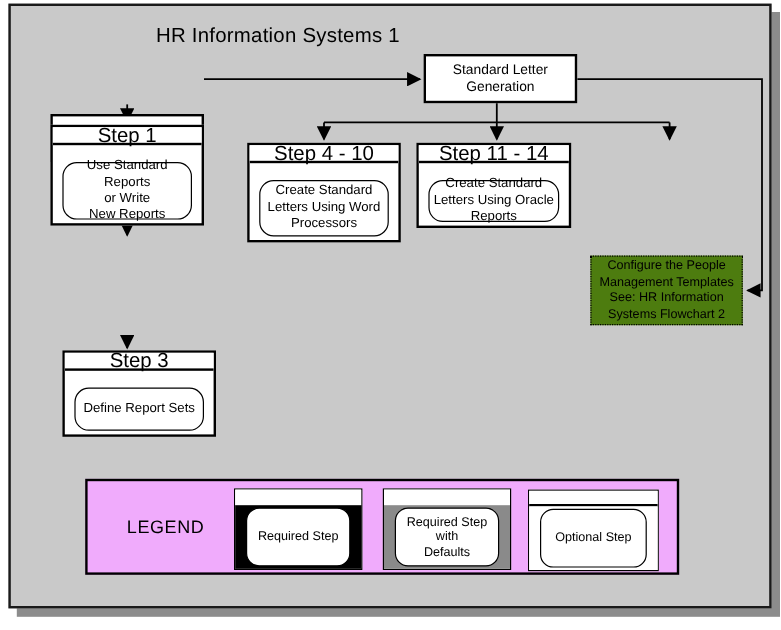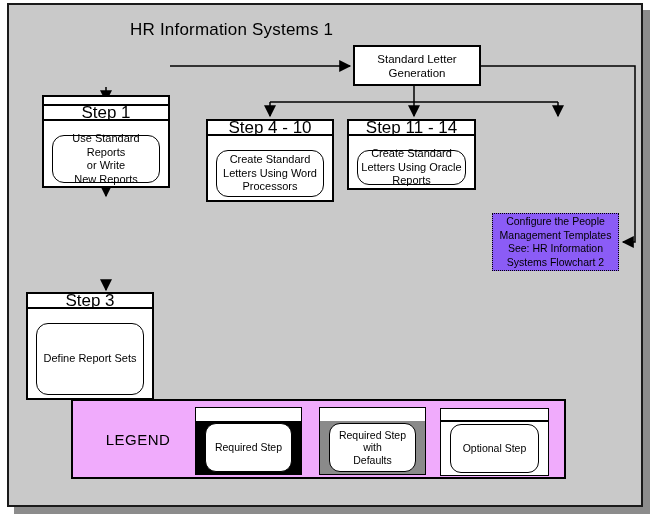--- a/index.html
+++ b/index.html
@@ -30,21 +30,21 @@
   }
   .step-body{
     position:absolute;left:8px;right:8px;top:19px;bottom:3px;
     background:#fff;border:1.5px solid #000;border-radius:12px;
     display:flex;align-items:center;justify-content:center;
     text-align:center;font-size:11px;line-height:13.5px;margin-top:10px;
   }
   .pre{white-space:pre-line;}
   .note{
     position:absolute;left:492px;top:213px;width:127px;height:58px;
-    background:#8b5cf6;border:1.5px dotted #000;
+    background:#4d7c0f;border:1.5px dotted #000;
     display:flex;align-items:center;justify-content:center;
     text-align:center;font-size:10.5px;line-height:13.5px;
   }
   .legend{
     position:absolute;left:71px;top:399px;width:495px;height:80px;
     background:#f0abfc;border:2px solid #000;
   }
   .legend-title{
     position:absolute;left:20px;top:0;height:100%;width:90px;
     display:flex;align-items:center;justify-content:center;
@@ -103,21 +103,21 @@
     <span class="pre">Standard Letter
 Generation</span>
   </div>
 
   <div class="step" style="left:42px;top:104px;width:128px;height:84px;">
     <div class="step-header">Step 1</div>
     <div class="step-body pre">Use Standard Reports
 or Write
 New Reports</div>
   </div>
-  <div class="step" style="left:26px;top:292px;width:128px;height:108px;">
+  <div class="step" style="left:52px;top:292px;width:128px;height:72px;">
     <div class="step-header">Step 3</div>
     <div class="step-body pre">Define Report Sets</div>
   </div>
 
   <div class="step" style="left:206px;top:119px;width:128px;height:83px;">
     <div class="step-header">Step 4 - 10</div>
     <div class="step-body pre">Create Standard
 Letters Using Word
 Processors</div>
   </div>

